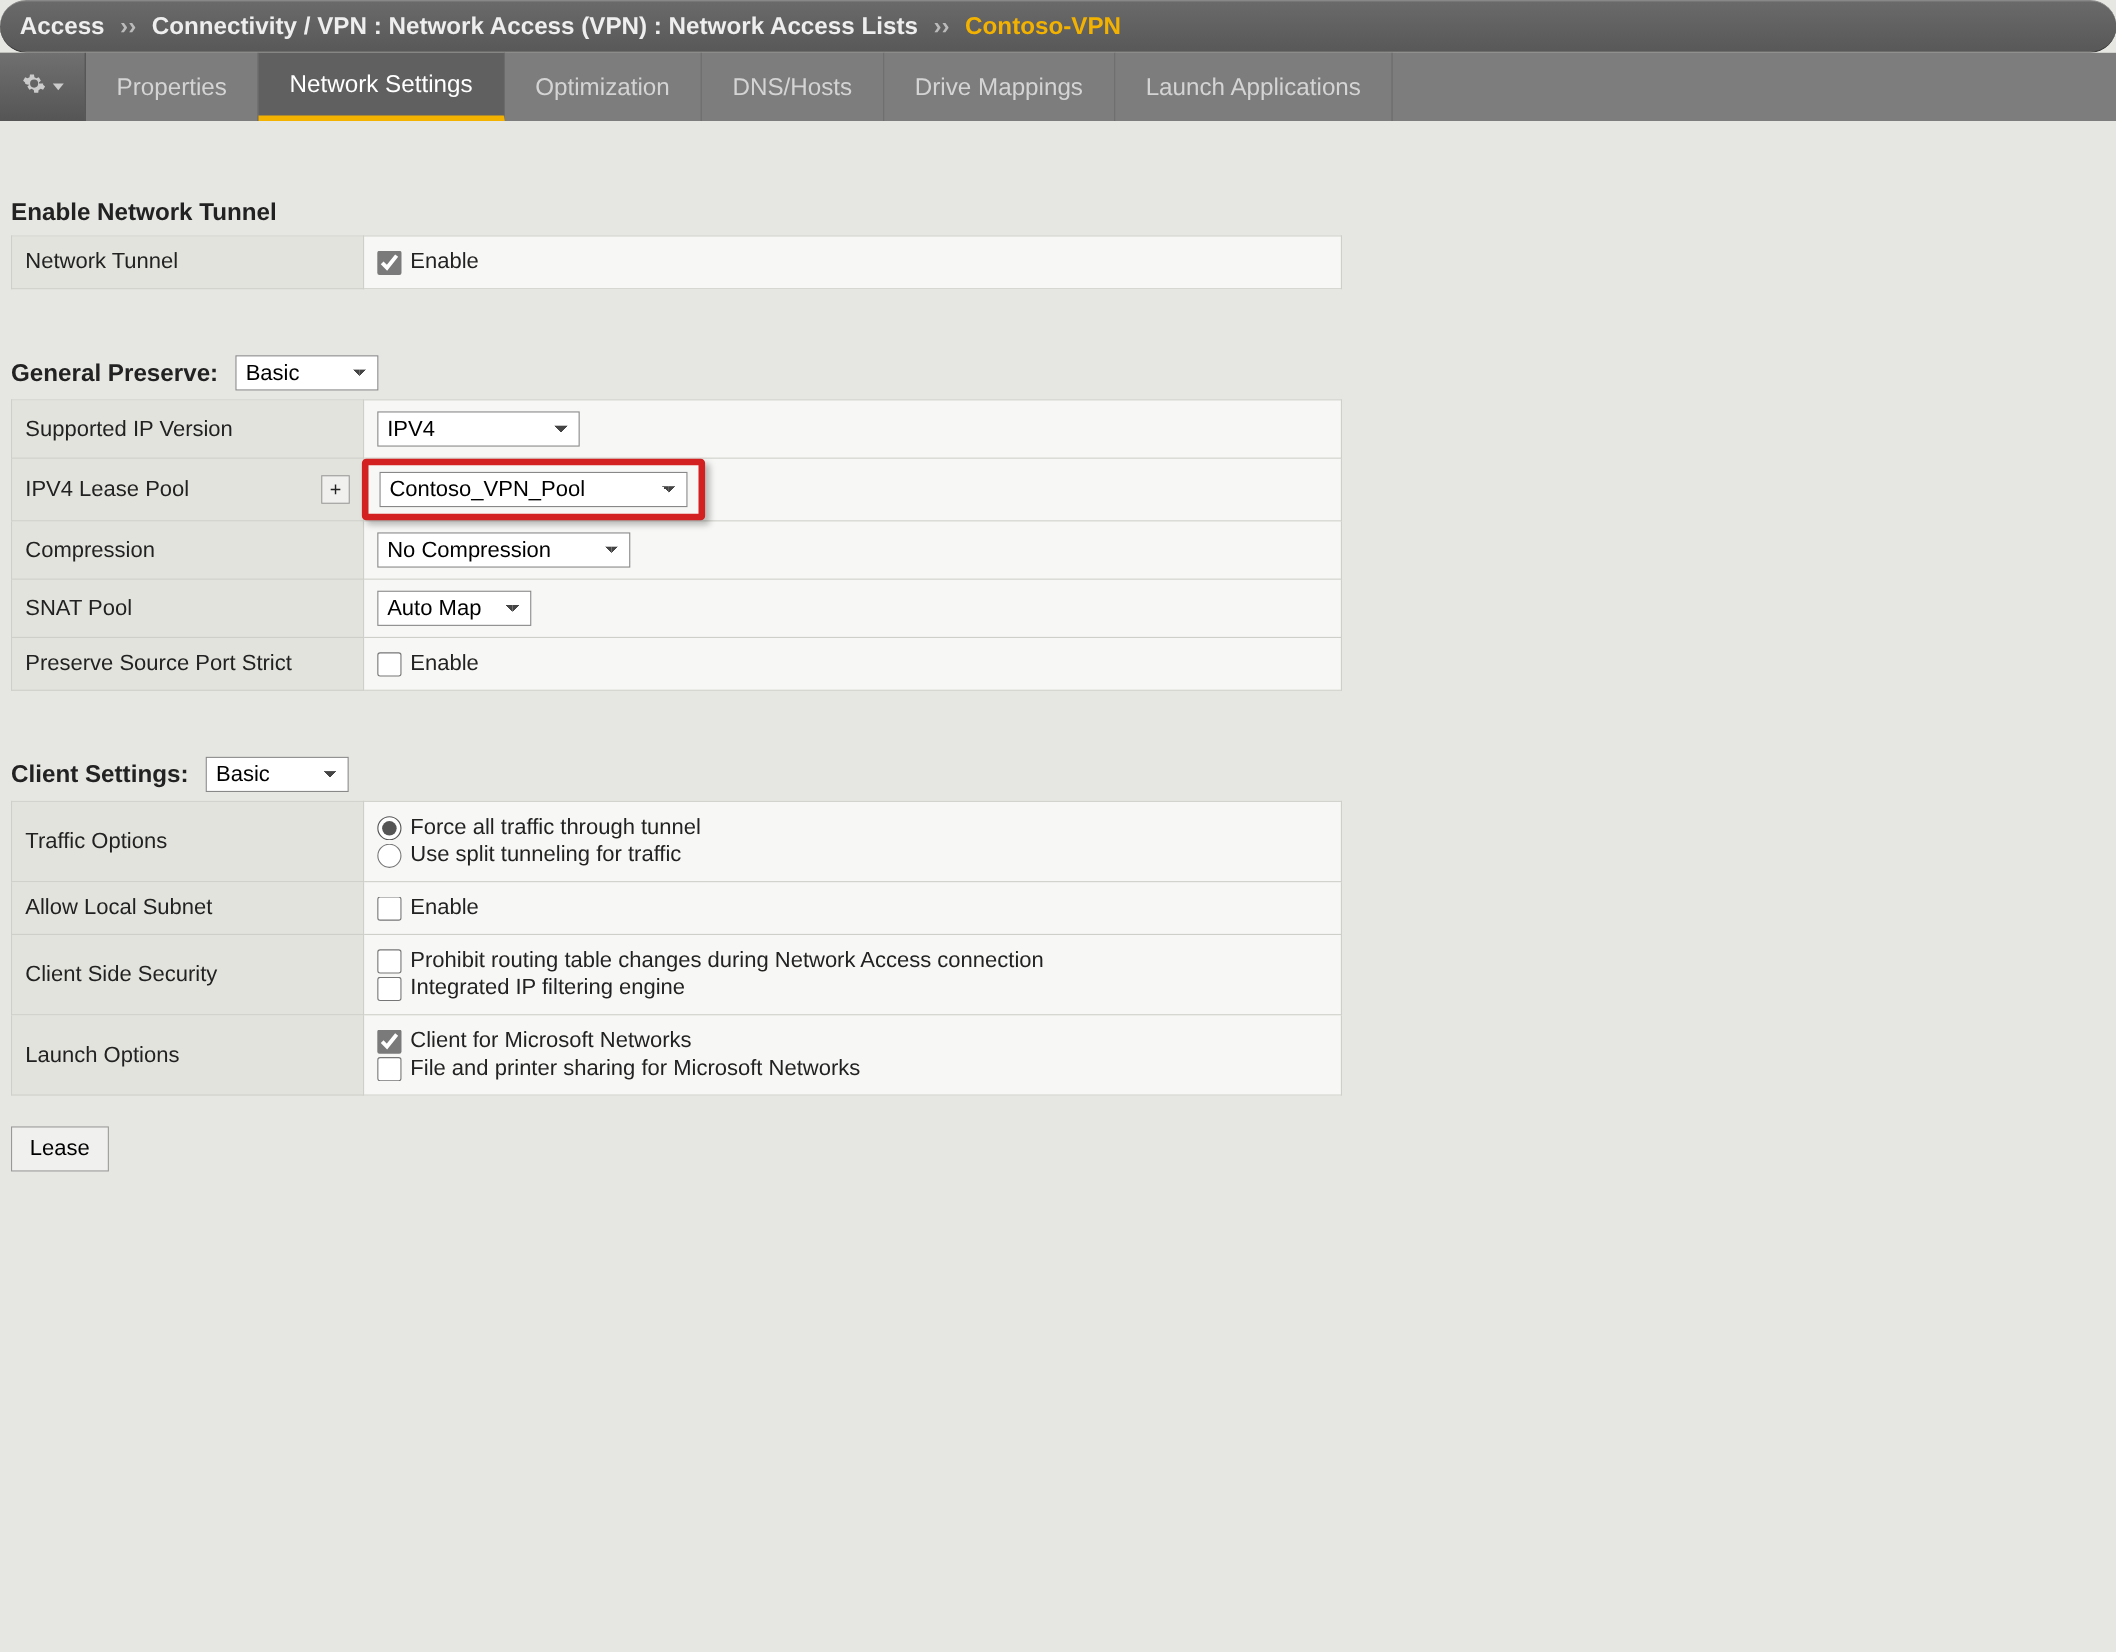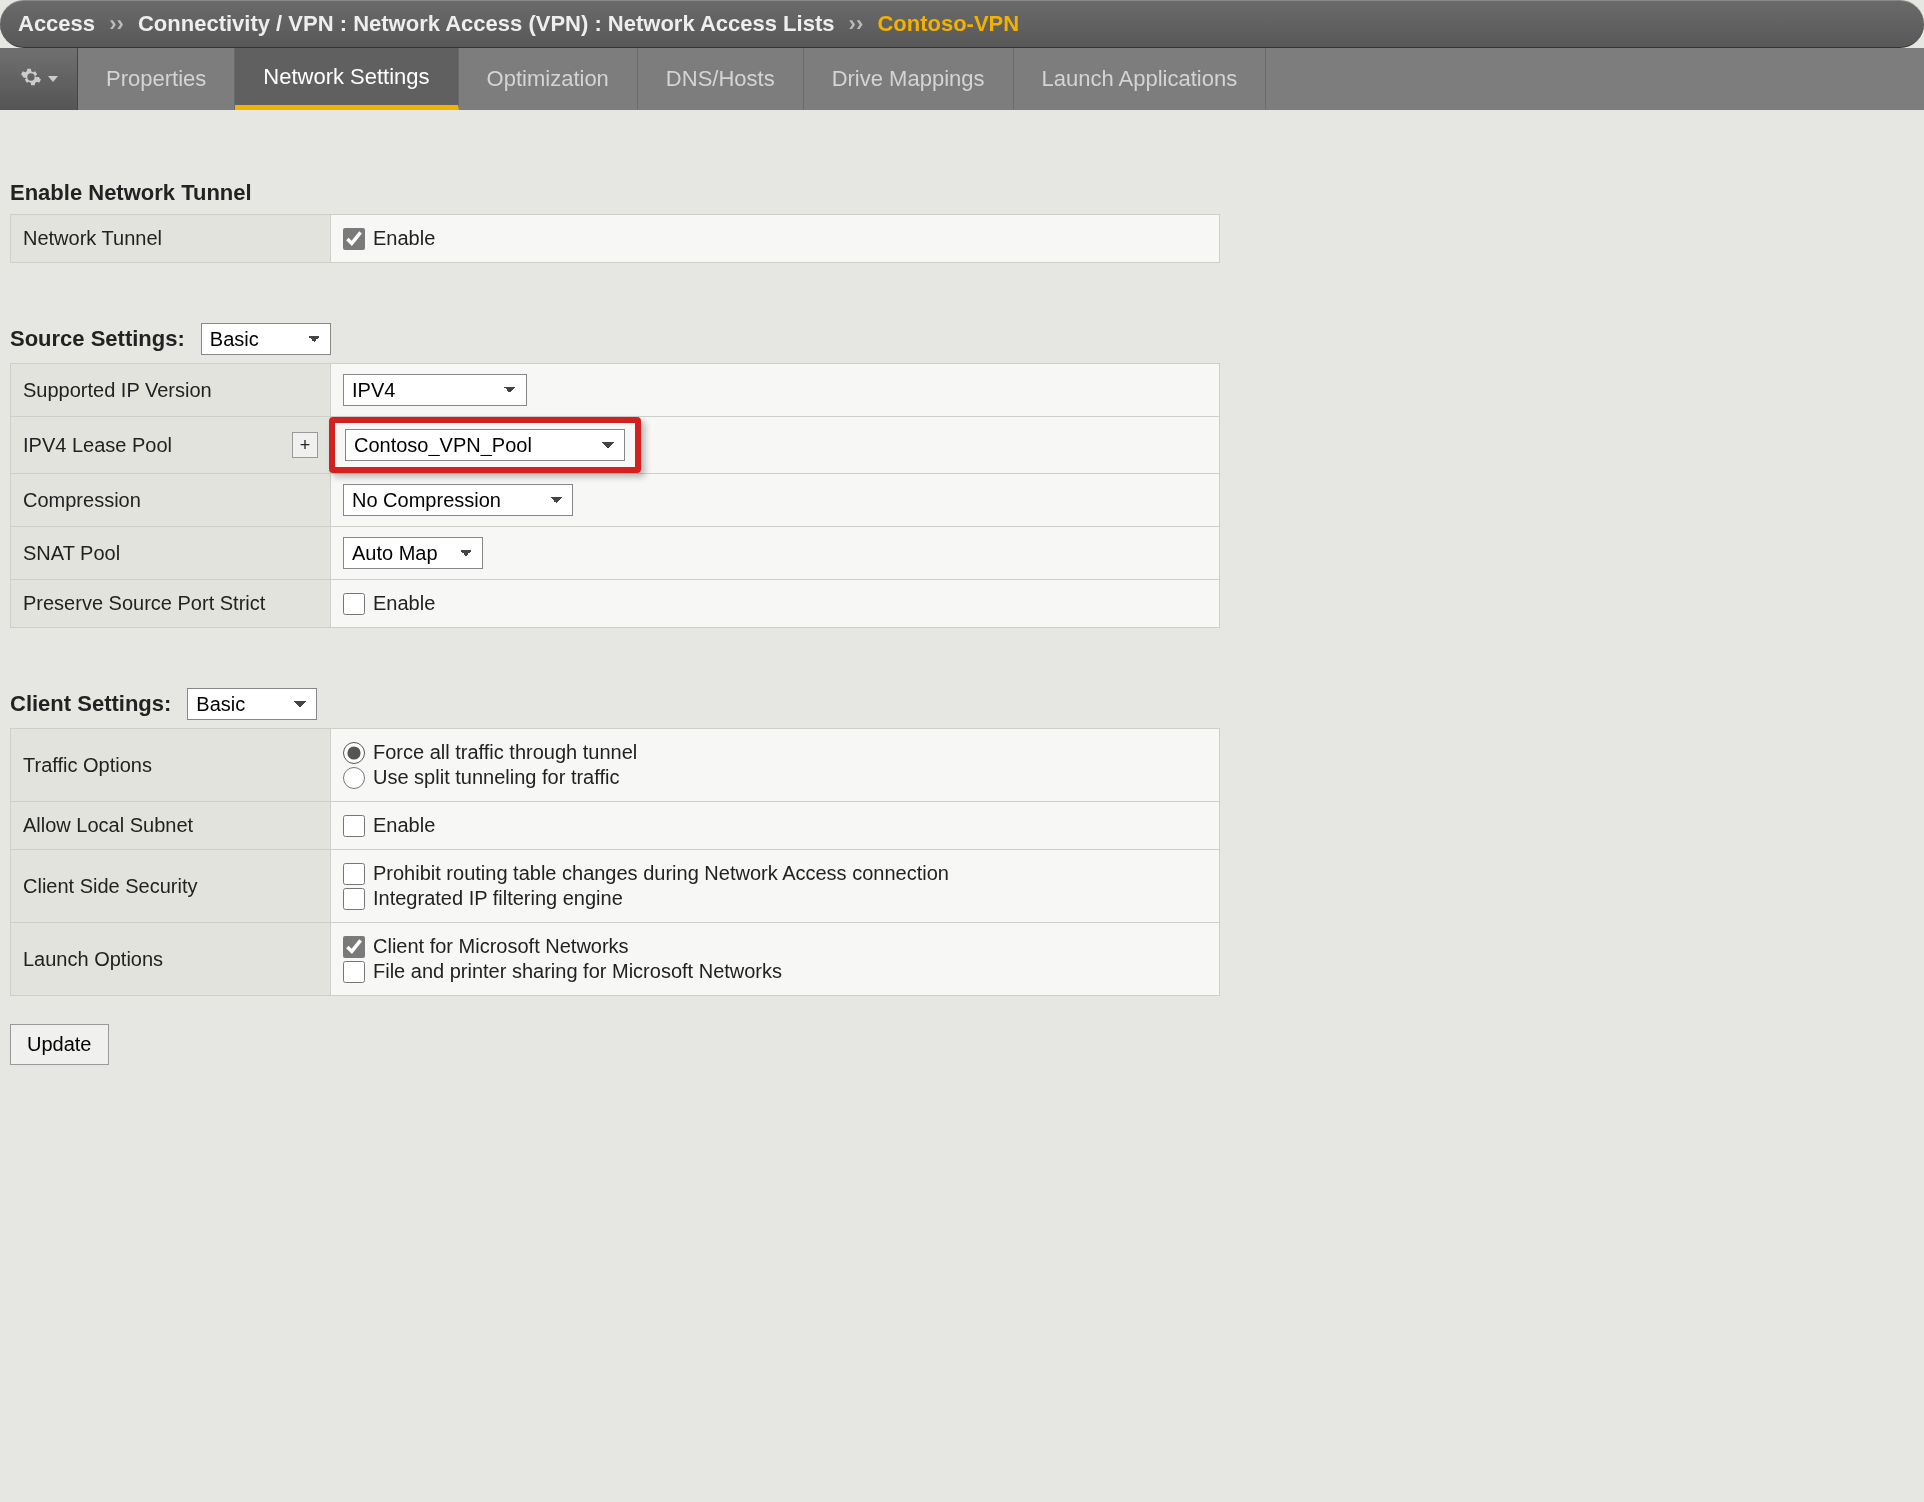--- a/index.html
+++ b/index.html
@@ -209,21 +209,21 @@
           <input type="checkbox" checked="" style="">
           <span>Enable</span>
         </label>
       </td>
     </tr>
   </tbody>
     </table>
 
   
   <div class="section-title">
-    <span>Source Settings:</span>
+    <span>General Preserve:</span>
     <select class="field w-sm">
       <option>Basic</option>
     </select>
   </div>
   <table class="cfg">
     <tbody>
         <tr>
       <td class="label">Supported IP Version</td>
       <td class="value">
         <select class="field w-md">
@@ -327,15 +327,15 @@
         </label>
         <label class="chk">
           <input type="checkbox" style="">
           <span>File and printer sharing for Microsoft Networks</span>
         </label>
       </td>
     </tr>
   </tbody>
     </table>
 
-  <button class="update-btn">Update</button>
+  <button class="update-btn">Lease</button>
 
 </div>
 
 </body></html>

